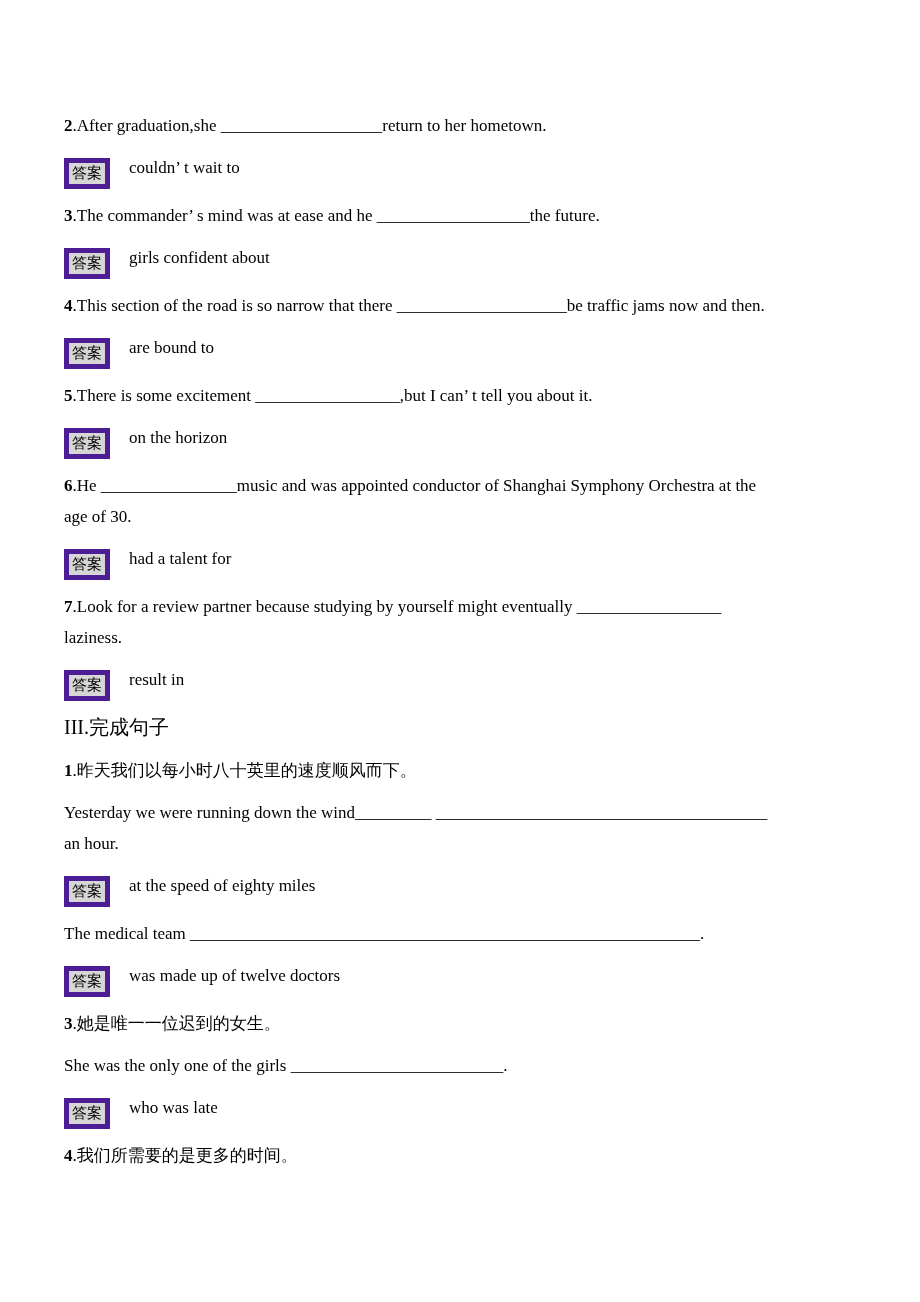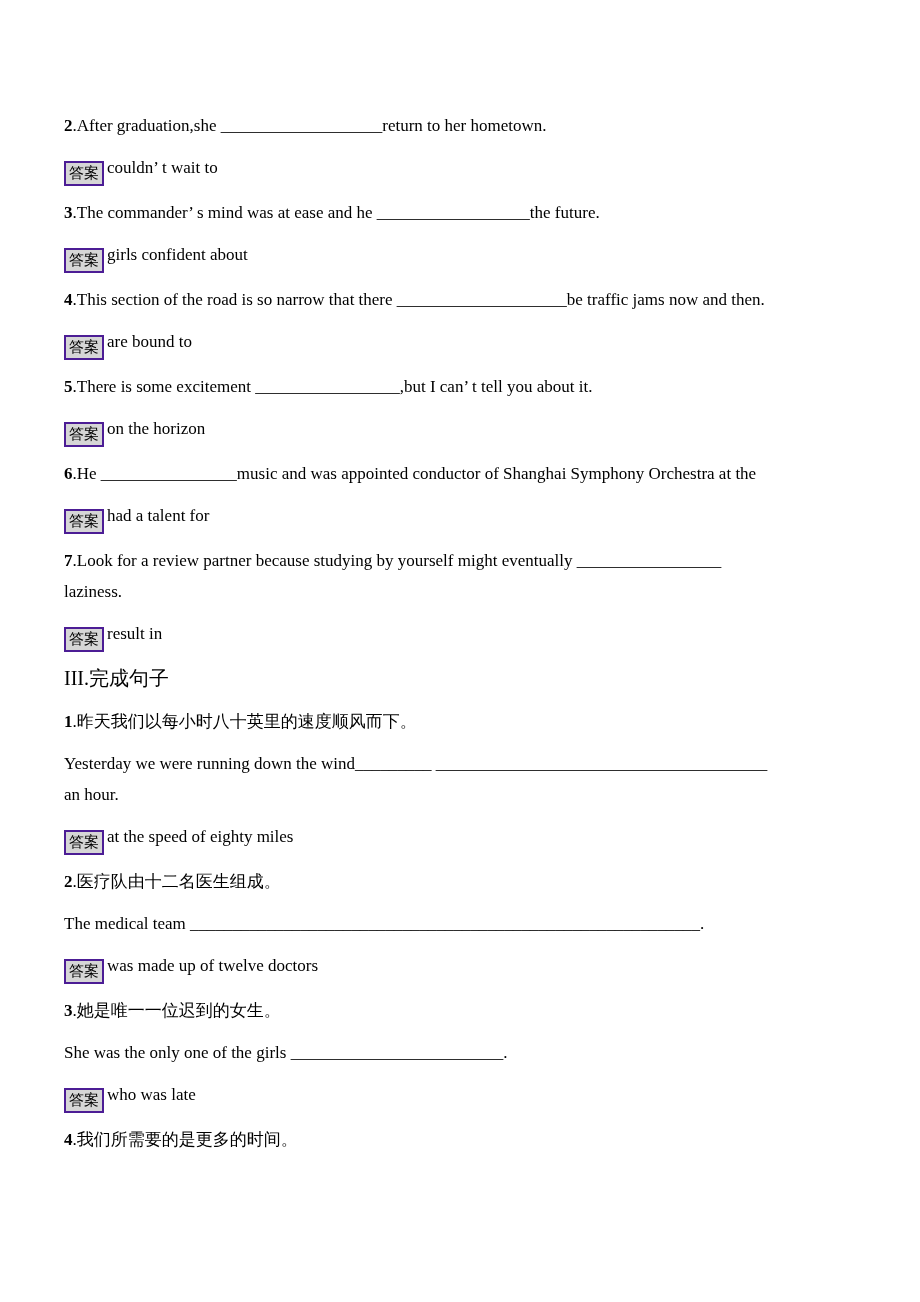--- a/index.html
+++ b/index.html
@@ -20,27 +20,27 @@
     display: block;
     line-height: 31px;
     white-space: nowrap;
   }
   .num { font-weight: bold; }
   .heading-roman { font-size: 20px; font-weight: normal; }
   .heading-cn { font-size: 20px; font-weight: normal; }
   .ansbox {
     display: inline-block;
     background: #d6d6d6;
-    border: 2px solid #4c1d95;
+    border: 5px solid #4c1d95;
     padding: 2px 3px;
     font-size: 15px;
     line-height: 17px;
     vertical-align: -5px;
   }
-  .anstext { margin-left: 3px; text-align: right; }
+  .anstext { margin-left: 19px; text-align: right; }
 </style>
 </head>
 <body>
 
 <div class="content">
 
   <p class="para">
     <span class="line"><b class="num">2</b><span>.After graduation,she ___________________return to her hometown.</span></span>
   </p>
   <p class="para">
@@ -63,20 +63,21 @@
 
   <p class="para">
     <span class="line"><b class="num">5</b><span>.There is some excitement _________________,but I can’ t tell you about it.</span></span>
   </p>
   <p class="para">
     <span class="line"><span class="ansbox">答案</span><span class="anstext">on the horizon</span></span>
   </p>
 
   <p class="para">
     <span class="line"><b class="num">6</b><span>.He ________________music and was appointed conductor of Shanghai Symphony Orchestra at the</span></span>
+    <span class="line">age of 30.</span>
   </p>
   <p class="para">
     <span class="line"><span class="ansbox">答案</span><span class="anstext">had a talent for</span></span>
   </p>
 
   <p class="para">
     <span class="line"><b class="num">7</b><span>.Look for a review partner because studying by yourself might eventually _________________</span></span>
     <span class="line">laziness.</span>
   </p>
   <p class="para">
@@ -92,23 +93,20 @@
   </p>
   <p class="para">
     <span class="line">Yesterday we were running down the wind_________ _______________________________________</span>
     <span class="line">an hour.</span>
   </p>
   <p class="para">
     <span class="line"><span class="ansbox">答案</span><span class="anstext">at the speed of eighty miles</span></span>
   </p>
 
   <p class="para">
-    <span class="line"><b class="num">2</b><span>.医疗队由十二名医生组成。</span></span>
-  </p>
-  <p class="para">
     <span class="line">The medical team ____________________________________________________________.</span>
   </p>
   <p class="para">
     <span class="line"><span class="ansbox">答案</span><span class="anstext">was made up of twelve doctors</span></span>
   </p>
 
   <p class="para">
     <span class="line"><b class="num">3</b><span>.她是唯一一位迟到的女生。</span></span>
   </p>
   <p class="para">

